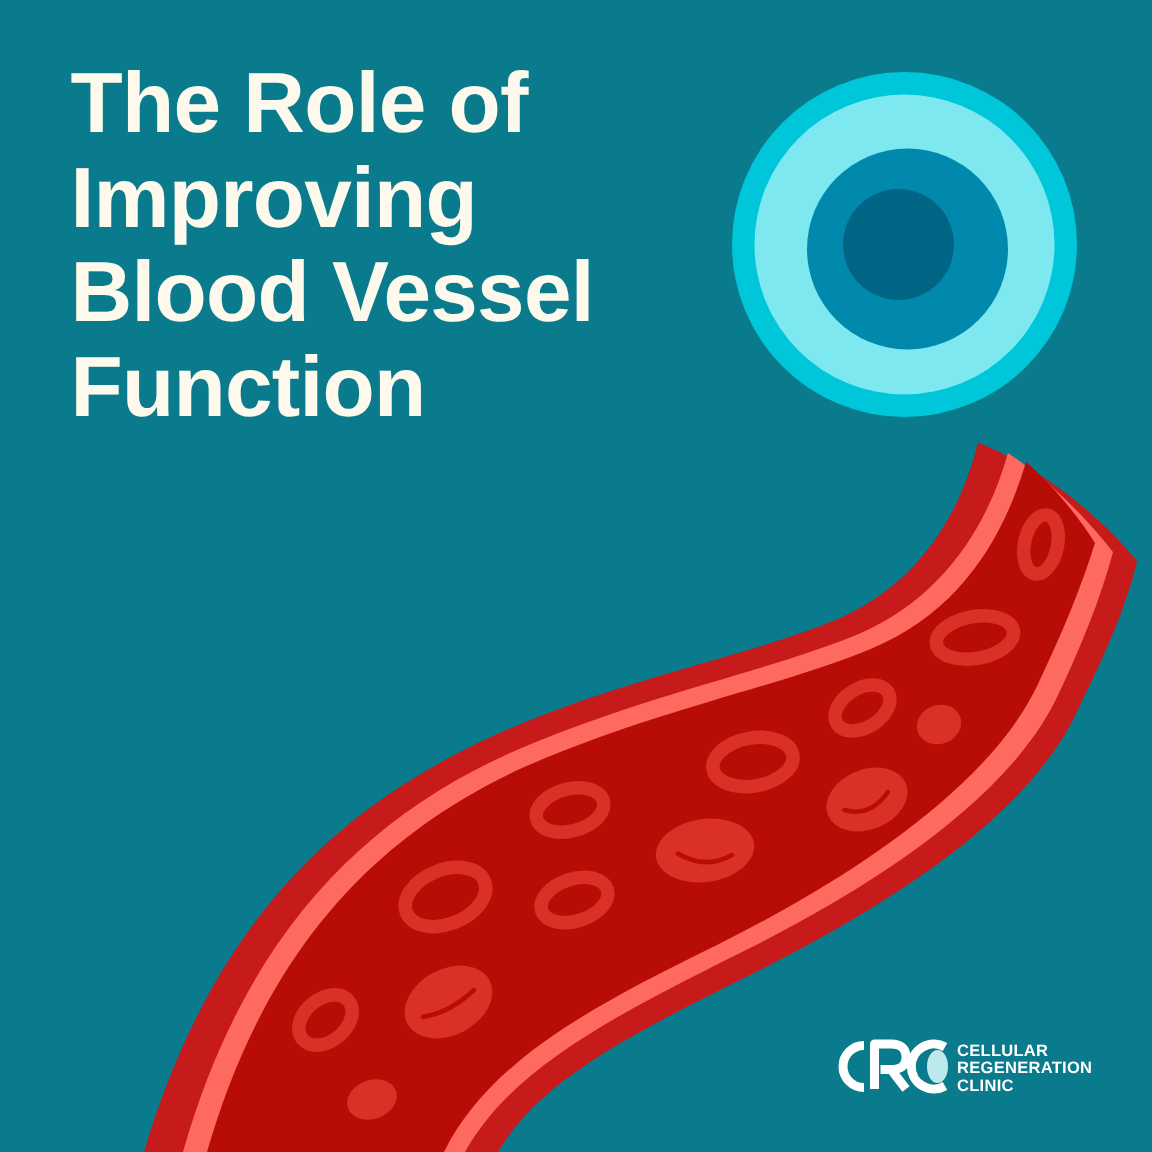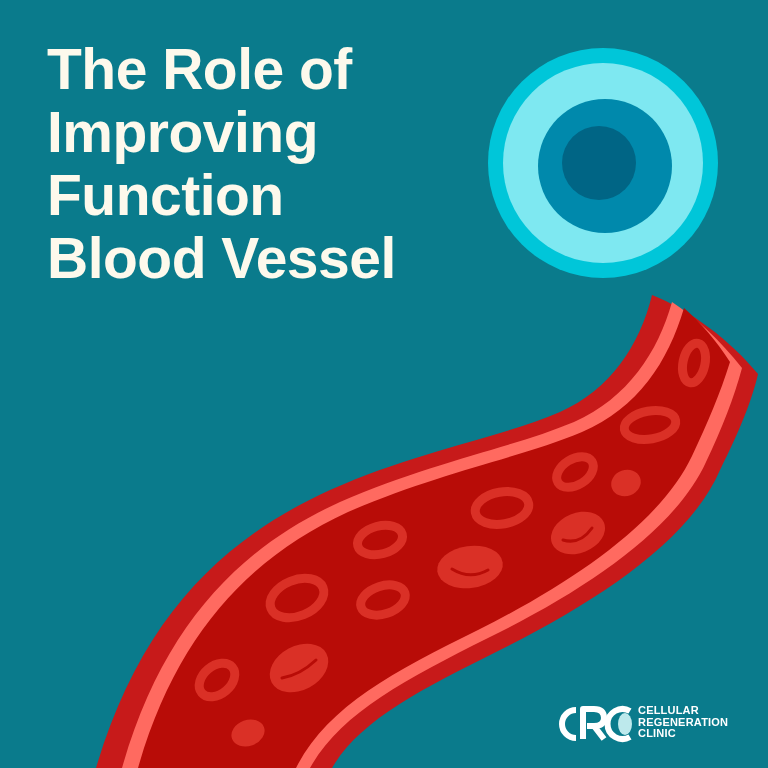--- a/index.html
+++ b/index.html
@@ -5,21 +5,21 @@
   html, body { margin: 0; padding: 0; }
   body { width: 768px; height: 768px; overflow: hidden; background: #0A7B8C; position: relative; font-family: "Liberation Sans", sans-serif; }
   .canvas { position: absolute; inset: 0; width: 768px; height: 740px; }
   .art { position: absolute; left: 0; top: 0; width: 768px; height: 768px; }
   .title {
     position: absolute; left: 47px; top: 38px; width: 440px;
     color: #FDF9EC; font-family: "Liberation Sans", sans-serif; font-weight: 700;
     font-size: 57px; line-height: 63px; letter-spacing: -0.5px; margin: 0;
   }
   .title span { display: block; white-space: nowrap; }
-  .logo { position: absolute; left: 556px; top: 690px; height: 40px; display: flex; align-items: flex-start; margin-top: 15px; }
+  .logo { position: absolute; left: 556px; top: 690px; height: 40px; display: flex; align-items: flex-end; }
   .logo-mark { width: 80px; height: 38px; }
   .logo-text { margin-left: 2px; color: #FFFFFF; font-family: "Liberation Sans", sans-serif; font-weight: 700; font-size: 11px; line-height: 11.5px; letter-spacing: 0.2px; }
   .logo-text span { display: block; }
 </style>
 </head>
 <body>
 
 <div class="canvas">
 
   <svg class="art" viewBox="0 0 768 768">
@@ -87,22 +87,22 @@
         <path d="M 563 540 Q 580 545 592 528"></path>
         <path d="M 452 569 Q 470 580 488 570"></path>
         <path d="M 282 678 Q 300 675 316 660"></path>
       </g>
     </g>
   </svg>
 
   <h1 class="title">
     <span>The Role of</span>
     <span>Improving</span>
+    <span>Blood Vessel</span>
     <span>Function</span>
-    <span>Blood Vessel</span>
   </h1>
 
   <div class="logo">
     <svg class="logo-mark" viewBox="0 0 80 38">
 
       <path d="M 20 5 A 14 14 0 1 0 20 33" fill="none" stroke="#FFFFFF" stroke-width="6" stroke-linecap="butt"></path>
 
       <path d="M 27 34 L 27 4 L 38 4 Q 48 4 48 13 Q 48 21 38 21 L 31 21 M 38 21 L 48 34" fill="none" stroke="#FFFFFF" stroke-width="6" stroke-linejoin="round"></path>
 
       <path d="M 74 6 A 15 15 0 1 0 74 32" fill="none" stroke="#FFFFFF" stroke-width="6"></path>

